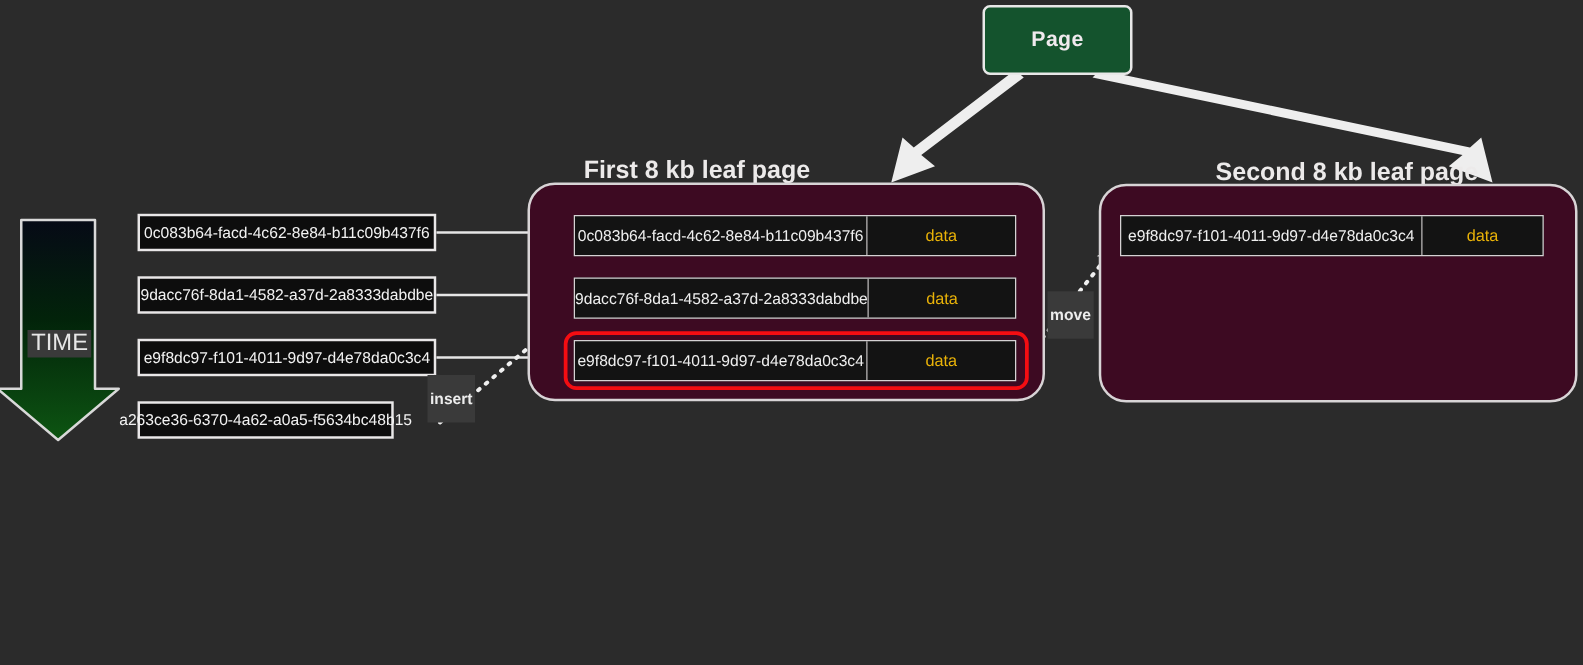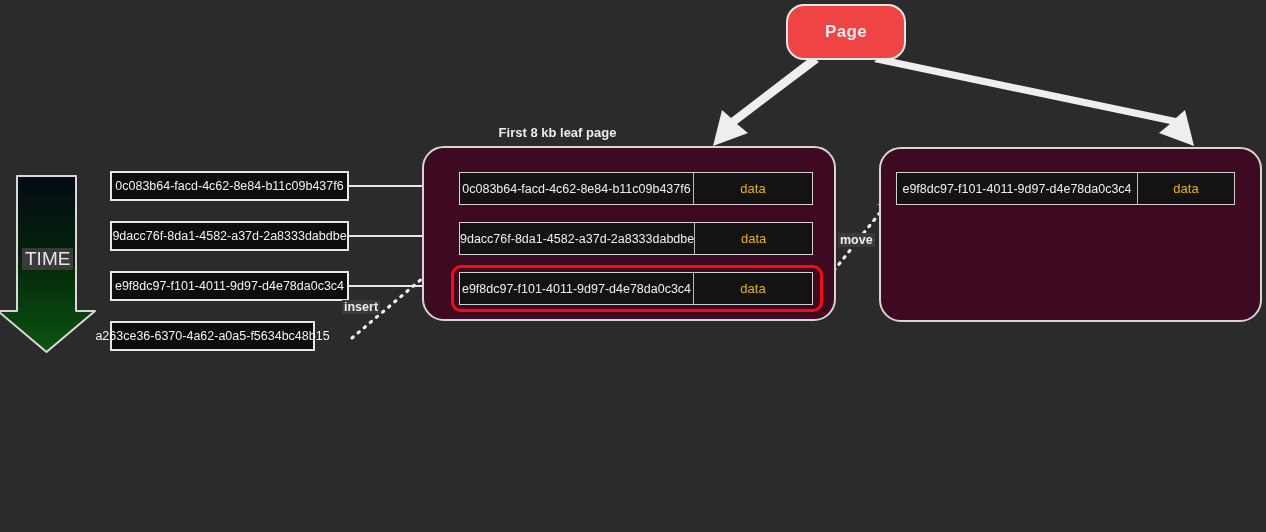--- a/index.html
+++ b/index.html
@@ -11,38 +11,38 @@
     position:relative;
   }
   #stage{position:absolute;left:0;top:0;width:1266px;height:532px;}
   svg.layer{position:absolute;left:0;top:0;width:1266px;height:532px;pointer-events:none;}
 
   
   .abs{position:absolute;box-sizing:border-box;}
 
   
   .page-node{
-    background:#ef4444;
+    background:#14532d;
     border:2px solid #e8e8e8;
-    border-radius:18px;
+    border-radius:6px;
     display:flex;align-items:center;justify-content:center;
     color:#f0eaee;
     font-size:17px;font-weight:bold;
     letter-spacing:.3px;
   }
 
   
   .leaf-page{
     background:#3d0a22;
     border:2px solid #d8d4d6;
     border-radius:22px;
   }
   .leaf-title{
     color:#eceaea;
-    font-size:13px;
+    font-size:20px;
     font-weight:bold;
     white-space:nowrap;
     text-align:center;
   }
 
   
   .tuple{
     display:flex;
     background:#131313;
     border:1px solid #d5d1d3;
@@ -95,21 +95,21 @@
     white-space:nowrap;
   }
 
   
   .edge-label{
     position:absolute;
     color:#ededed;
     font-size:12.5px;
     font-weight:bold;
     background:#3a3a3a;
-    padding:0 2px;
+    padding:12px 2px;
     white-space:nowrap;
   }
 </style>
 </head>
 <body style="background: rgb(43, 43, 43);">
 
 <div id="stage">
 
   <svg class="layer" viewBox="0 0 1266 532" xmlns="http://www.w3.org/2000/svg">
     <defs>
@@ -151,21 +151,21 @@
       <line x1="352" y1="338" x2="437" y2="266" stroke="#f0f0f0" stroke-width="3.2" stroke-linecap="round" stroke-dasharray="1.5 6.5" marker-end="url(#dotArrow)"></line>
 
       <path d="M432,252 L462,263 L432,274 Z" fill="#ee1b1b" stroke="#ffffff" stroke-width="1.6" stroke-linejoin="round"></path>
     </g>
 
     <g>
       <line x1="824" y1="283" x2="890" y2="200" stroke="#f0f0f0" stroke-width="3.2" stroke-linecap="round" stroke-dasharray="1.5 6.5" marker-end="url(#dotArrow)"></line>
     </g>
   </svg>
 
-  <div class="time-label" style="left:22px;top:248px;">TIME</div>
+  <div class="time-label" style="left:22px;top:264px;">TIME</div>
 
   <div class="page-node abs" style="left:786px;top:4px;width:120px;height:56px;">
     <span>Page</span>
   </div>
 
   <div class="idbox abs" style="left:110px;top:171px;width:239px;height:30px;">
     <span>0c083b64-facd-4c62-8e84-b11c09b437f6</span>
   </div>
   <div class="idbox abs" style="left:110px;top:221px;width:239px;height:30px;">
     <span>9dacc76f-8da1-4582-a37d-2a8333dabdbe</span>
@@ -191,20 +191,21 @@
       <div class="val">data</div>
     </div>
 
     <div class="highlight abs" style="left:27px;top:117px;width:372px;height:47px;"></div>
     <div class="tuple abs" style="left:35px;top:124px;width:354px;height:33px;">
       <div class="key">e9f8dc97-f101-4011-9d97-d4e78da0c3c4</div>
       <div class="val">data</div>
     </div>
   </div>
 
+  <div class="leaf-title abs" style="left:945px;top:127px;width:265px;">Second 8 kb leaf page</div>
 
   <div class="leaf-page abs" style="left:879px;top:147px;width:383px;height:175px;">
 
     <div class="tuple wide abs" style="left:15px;top:23px;width:339px;height:33px;">
       <div class="key">e9f8dc97-f101-4011-9d97-d4e78da0c3c4</div>
       <div class="val">data</div>
     </div>
   </div>
 
   <div class="edge-label" style="left:342px;top:300px;">insert</div>

